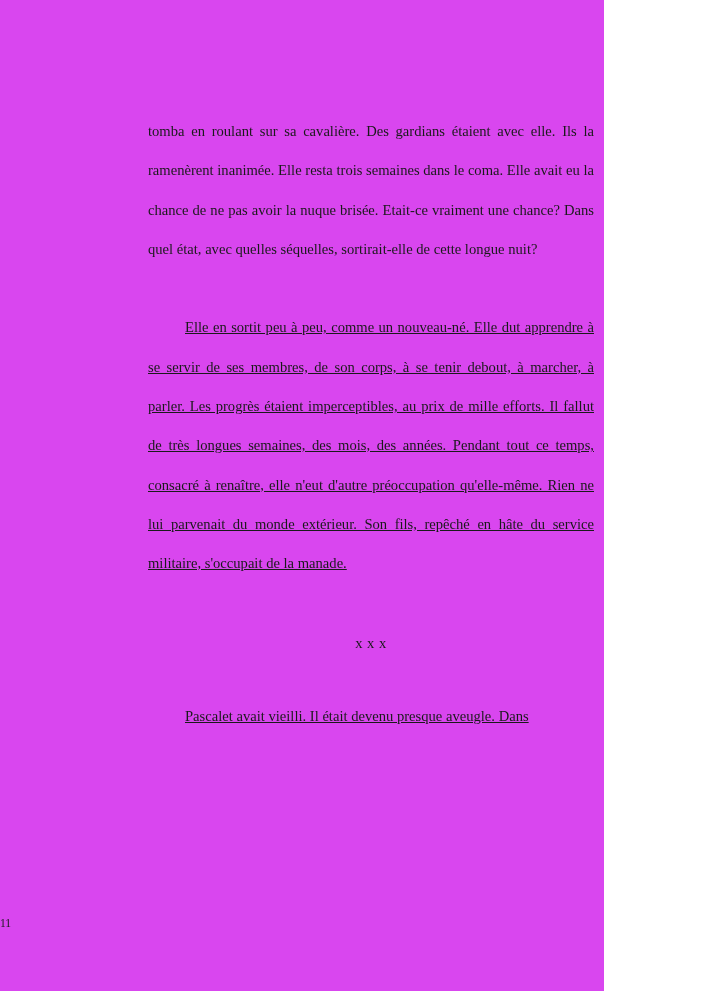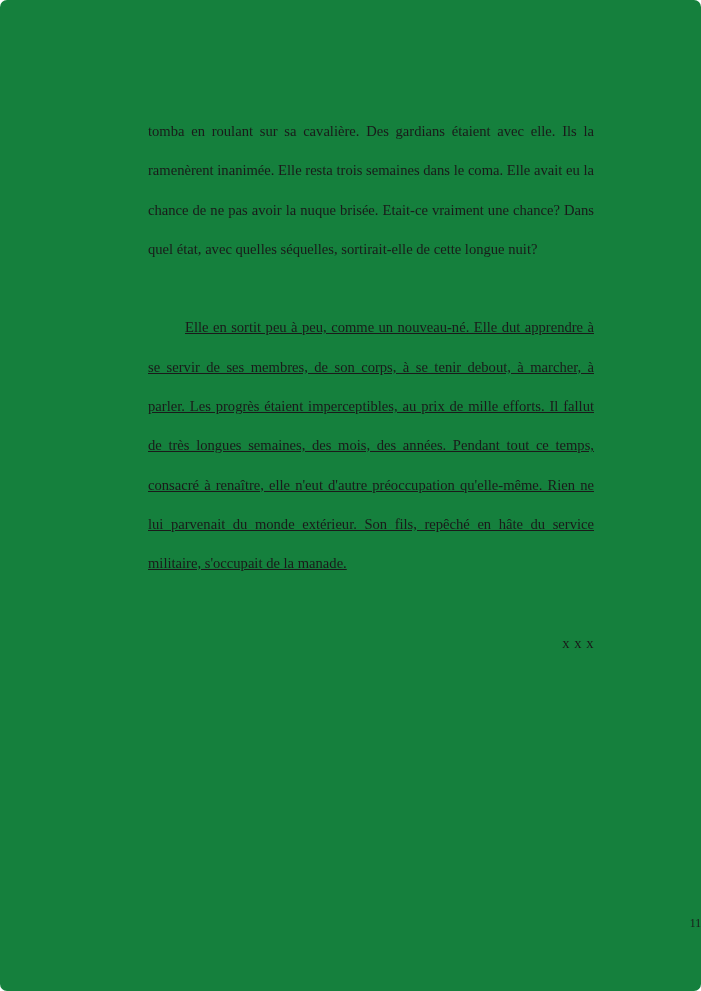--- a/index.html
+++ b/index.html
@@ -10,24 +10,23 @@
     width: 701px;
     height: 991px;
     background: #ffffff;
     font-family: "Liberation Serif", "DejaVu Serif", serif;
     color: #1a1a1a;
     overflow: hidden;
   }
 
   .page {
     position: relative;
-    width: 701px;
+    width: 604px;
     height: 991px;
-    background: #15803d;
-    border-radius: 7px;
+    background: #d946ef;
   }
 
   .text-column {
     position: absolute;
     left: 148px;
     top: 112px;
     width: 446px;
   }
 
   .para {
@@ -44,41 +43,41 @@
   .para.indented {
     text-indent: 37px;
     text-decoration: underline;
   }
 
   .para-gap {
     height: 39.3px;
   }
 
   .scene-divider {
-    text-align: right;
+    text-align: center;
     font-size: 14.6px;
     line-height: 39.3px;
     color: #1a1a1a;
     letter-spacing: 0.5px;
   }
 
   .divider-gap-top {
     height: 40px;
   }
 
   .divider-gap-bottom {
     height: 34px;
   }
 
   .page-number {
     position: absolute;
     left: 0;
     top: 917px;
     width: 701px;
-    text-align: right;
+    text-align: left;
     font-size: 11.6px;
     line-height: 14px;
     color: #1a1a1a;
   }
 </style>
 </head>
 <body>
 
 <div class="page">
 
@@ -89,18 +88,19 @@
     <div class="para-gap"></div>
 
     <p class="para indented">Elle en sortit peu à peu, comme un nouveau-né. Elle dut apprendre à se servir de ses membres, de son corps, à se tenir debout, à marcher, à parler. Les progrès étaient imperceptibles, au prix de mille efforts. Il fallut de très longues semaines, des mois, des années. Pendant tout ce temps, consacré à renaître, elle n'eut d'autre préoccupation qu'elle-même. Rien ne lui parvenait du monde extérieur. Son fils, repêché en hâte du service militaire, s'occupait de la manade.</p>
 
     <div class="divider-gap-top"></div>
 
     <div class="scene-divider">x x x</div>
 
     <div class="divider-gap-bottom"></div>
 
+    <p class="para indented">Pascalet avait vieilli. Il était devenu presque aveugle. Dans</p>
 
   </div>
 
   <div class="page-number">11</div>
 
 </div>
 
 </body></html>

